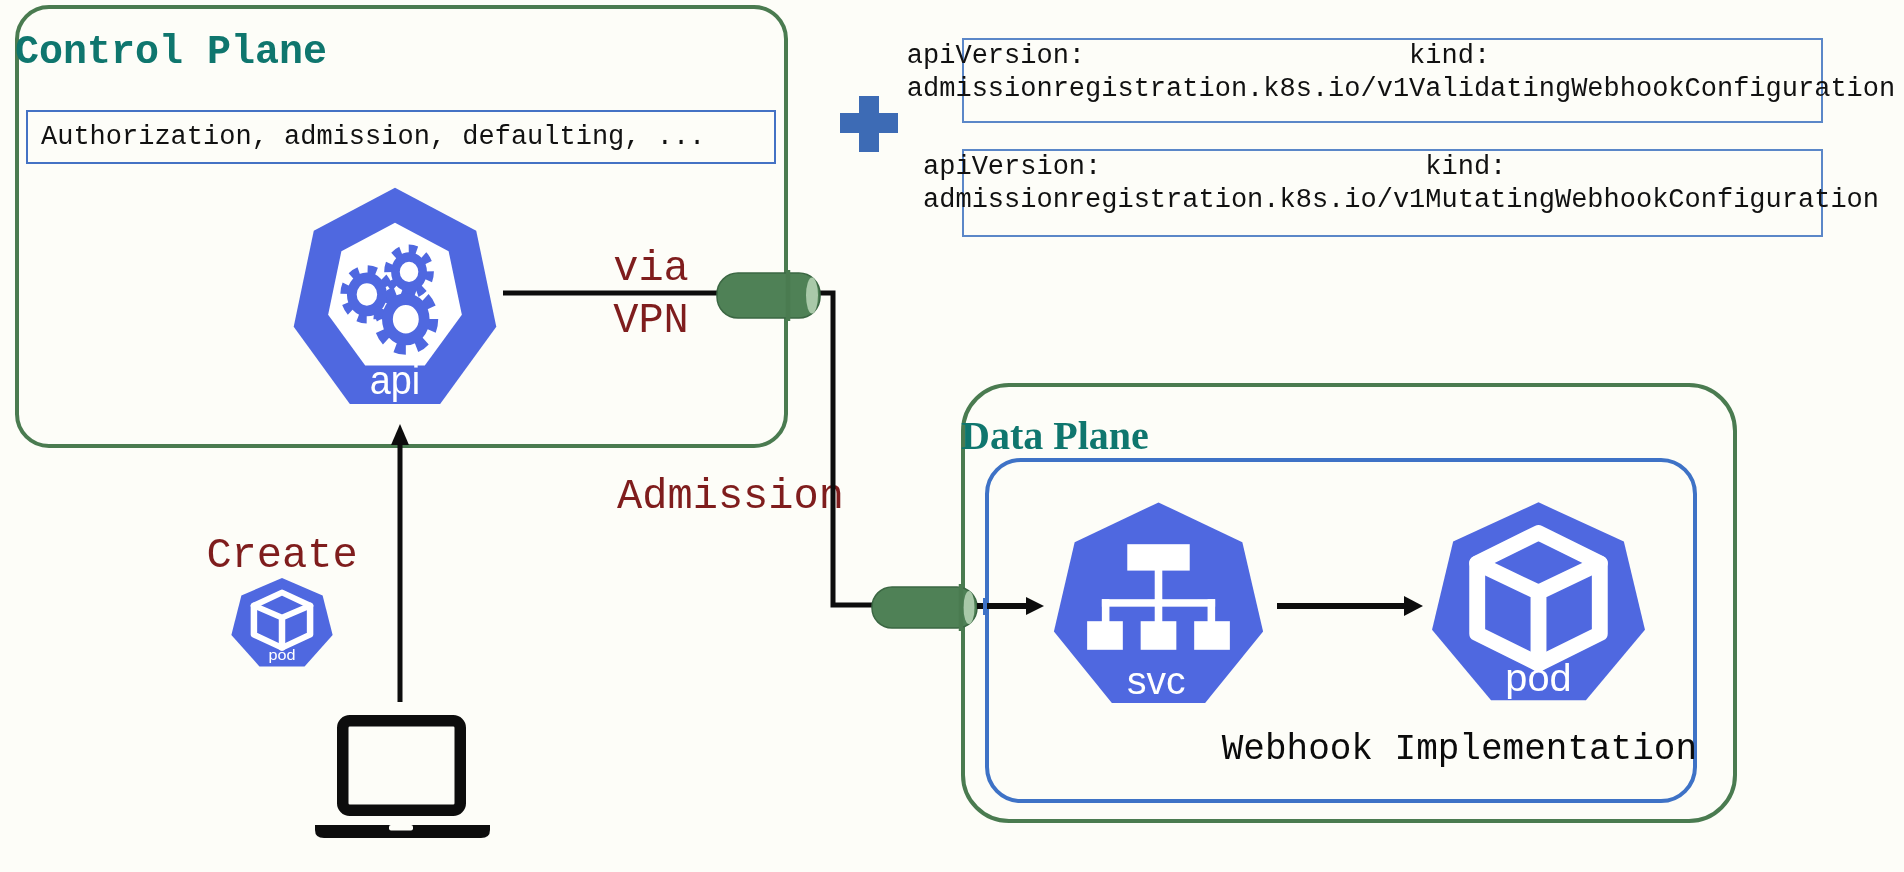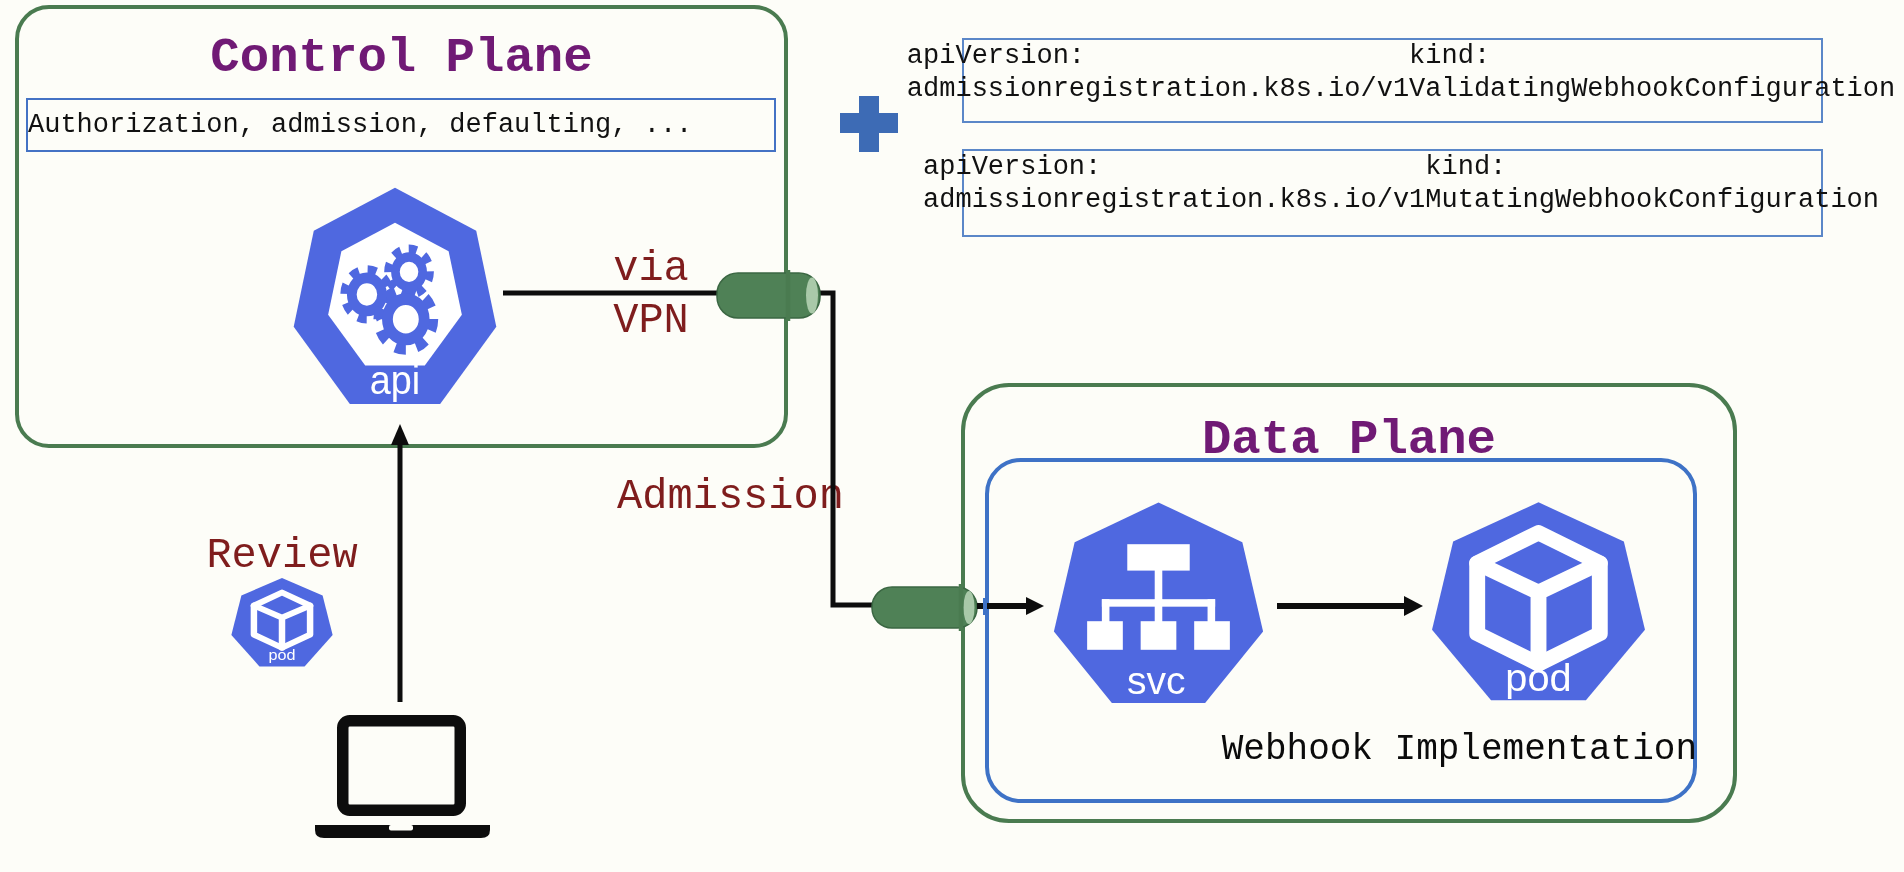--- a/index.html
+++ b/index.html
@@ -2,23 +2,23 @@
 <html style="--background: #fdfdf8; --plane-border-green: #4a7b50; --kubernetes-blue: #4f68e0; --box-border-blue: #4472c4; --code-box-border-blue: #5b87c8; --inner-box-border-blue: #3e72c6; --vpn-tunnel-green: #4f8156; --plus-blue: #3d6bb5; --line-black: #0d0d0d;"><head>
 <meta charset="utf-8">
 <style>
   html,body{margin:0;padding:0;}
   body{width:1904px;height:872px;font-family:"Liberation Mono","DejaVu Sans Mono",monospace;}
   .canvas{position:relative;width:1904px;height:872px;background:var(--background,#fdfdf8);overflow:hidden;}
   .abs{position:absolute;}
 
   
   .plane{position:absolute;border:4.5px solid var(--plane-border-green,#4a7b50);background:transparent;box-sizing:border-box;}
-  .plane-title{position:absolute;text-align:center;font-weight:bold;font-size:49px;color:#701a75;letter-spacing:0px;}
+  .plane-title{position:absolute;text-align:left;font-weight:bold;font-size:40px;color:#0f766e;letter-spacing:0px;}
 
-  .auth-box{position:absolute;left:26px;top:98px;width:750px;height:54px;border:2px solid var(--box-border-blue,#4472c4);box-sizing:border-box;display:flex;align-items:center;padding-left:0;font-size:27px;color:#111;background:transparent;}
+  .auth-box{position:absolute;left:26px;top:110px;width:750px;height:54px;border:2px solid var(--box-border-blue,#4472c4);box-sizing:border-box;display:flex;align-items:center;padding-left:13px;font-size:27px;color:#111;background:transparent;}
 
   .code-box{position:absolute;left:962px;width:861px;border:2px solid var(--code-box-border-blue,#5b87c8);box-sizing:border-box;display:flex;flex-direction:row;justify-content:center;padding-left:17px;font-size:27px;line-height:33px;color:#111;}
 
   .big-label{position:absolute;text-align:center;font-size:42px;color:#7f1d1d;line-height:52px;}
   .webhook-label{position:absolute;left:985px;top:729px;width:712px;text-align:right;font-size:36px;color:#0b0b0b;}
 
   svg text{font-family:"Liberation Sans","DejaVu Sans",sans-serif;fill:#ffffff;}
   .hept{fill:var(--kubernetes-blue,#4f68e0);}
   .hept-inner{fill:#ffffff;}
   .gear-ring{fill:#ffffff;stroke:var(--kubernetes-blue,#4f68e0);}
@@ -65,21 +65,21 @@
 
   <div class="big-label" style="left:598px;top:243px;width:106px;">
     <div>via</div>
     <div>VPN</div>
   </div>
 
   <div class="big-label" style="left:568px;top:471px;width:325px;line-height:53px;">
     <div>Admission</div>
   </div>
 
-  <div class="big-label" style="left:200px;top:535px;width:164px;line-height:42px;">Review</div>
+  <div class="big-label" style="left:200px;top:535px;width:164px;line-height:42px;">Create</div>
 
   <svg class="abs" style="left:228px;top:576px;" width="108" height="97" viewBox="0 0 100 100" preserveAspectRatio="none">
     <path class="hept" d="M50 2 L87.6 20.1 L96.9 60.7 L70.9 93.2 L29.1 93.2 L3.1 60.7 L12.4 20.1 Z"></path>
     <g class="cube" stroke-width="6">
       <path d="M50 17 L76 30.5 L76 60.5 L50 74 L24 60.5 L24 30.5 Z"></path>
       <path d="M24 30.5 L50 43 L76 30.5 M50 43 L50 74"></path>
     </g>
     <text x="50" y="87" font-size="15" text-anchor="middle">pod</text>
   </svg>
 
@@ -96,21 +96,21 @@
   <div class="code-box" style="top:38px;height:85px;">
     <div>apiVersion: admissionregistration.k8s.io/v1</div>
     <div>kind: ValidatingWebhookConfiguration</div>
   </div>
   <div class="code-box" style="top:149px;height:88px;">
     <div>apiVersion: admissionregistration.k8s.io/v1</div>
     <div>kind: MutatingWebhookConfiguration</div>
   </div>
 
   <div class="plane" style="left:961px;top:383px;width:776px;height:440px;border-radius:48px;"></div>
-  <div class="plane-title" style="left:961px;top:412px;width:776px;">Data Plane</div>
+  <div class="plane-title" style="left:961px;top:412px;width:776px;font-family:Liberation Serif, serif;">Data Plane</div>
 
   <div class="plane" style="left:985px;top:458px;width:712px;height:345px;border-radius:36px;border-width:4px;border-color:var(--inner-box-border-blue,#3e72c6);"></div>
   <div class="webhook-label">Webhook Implementation</div>
 
   <svg class="abs" style="left:1047px;top:498px;" width="223" height="220" viewBox="0 0 100 100" preserveAspectRatio="none">
     <path class="hept" d="M50 2 L87.6 20.1 L96.9 60.7 L70.9 93.2 L29.1 93.2 L3.1 60.7 L12.4 20.1 Z"></path>
     <g class="glyph-white">
       <rect x="36" y="21" width="28" height="12"></rect>
       <rect x="48.3" y="32" width="3.4" height="16"></rect>
       <rect x="24.6" y="46" width="50.8" height="3.4"></rect>

